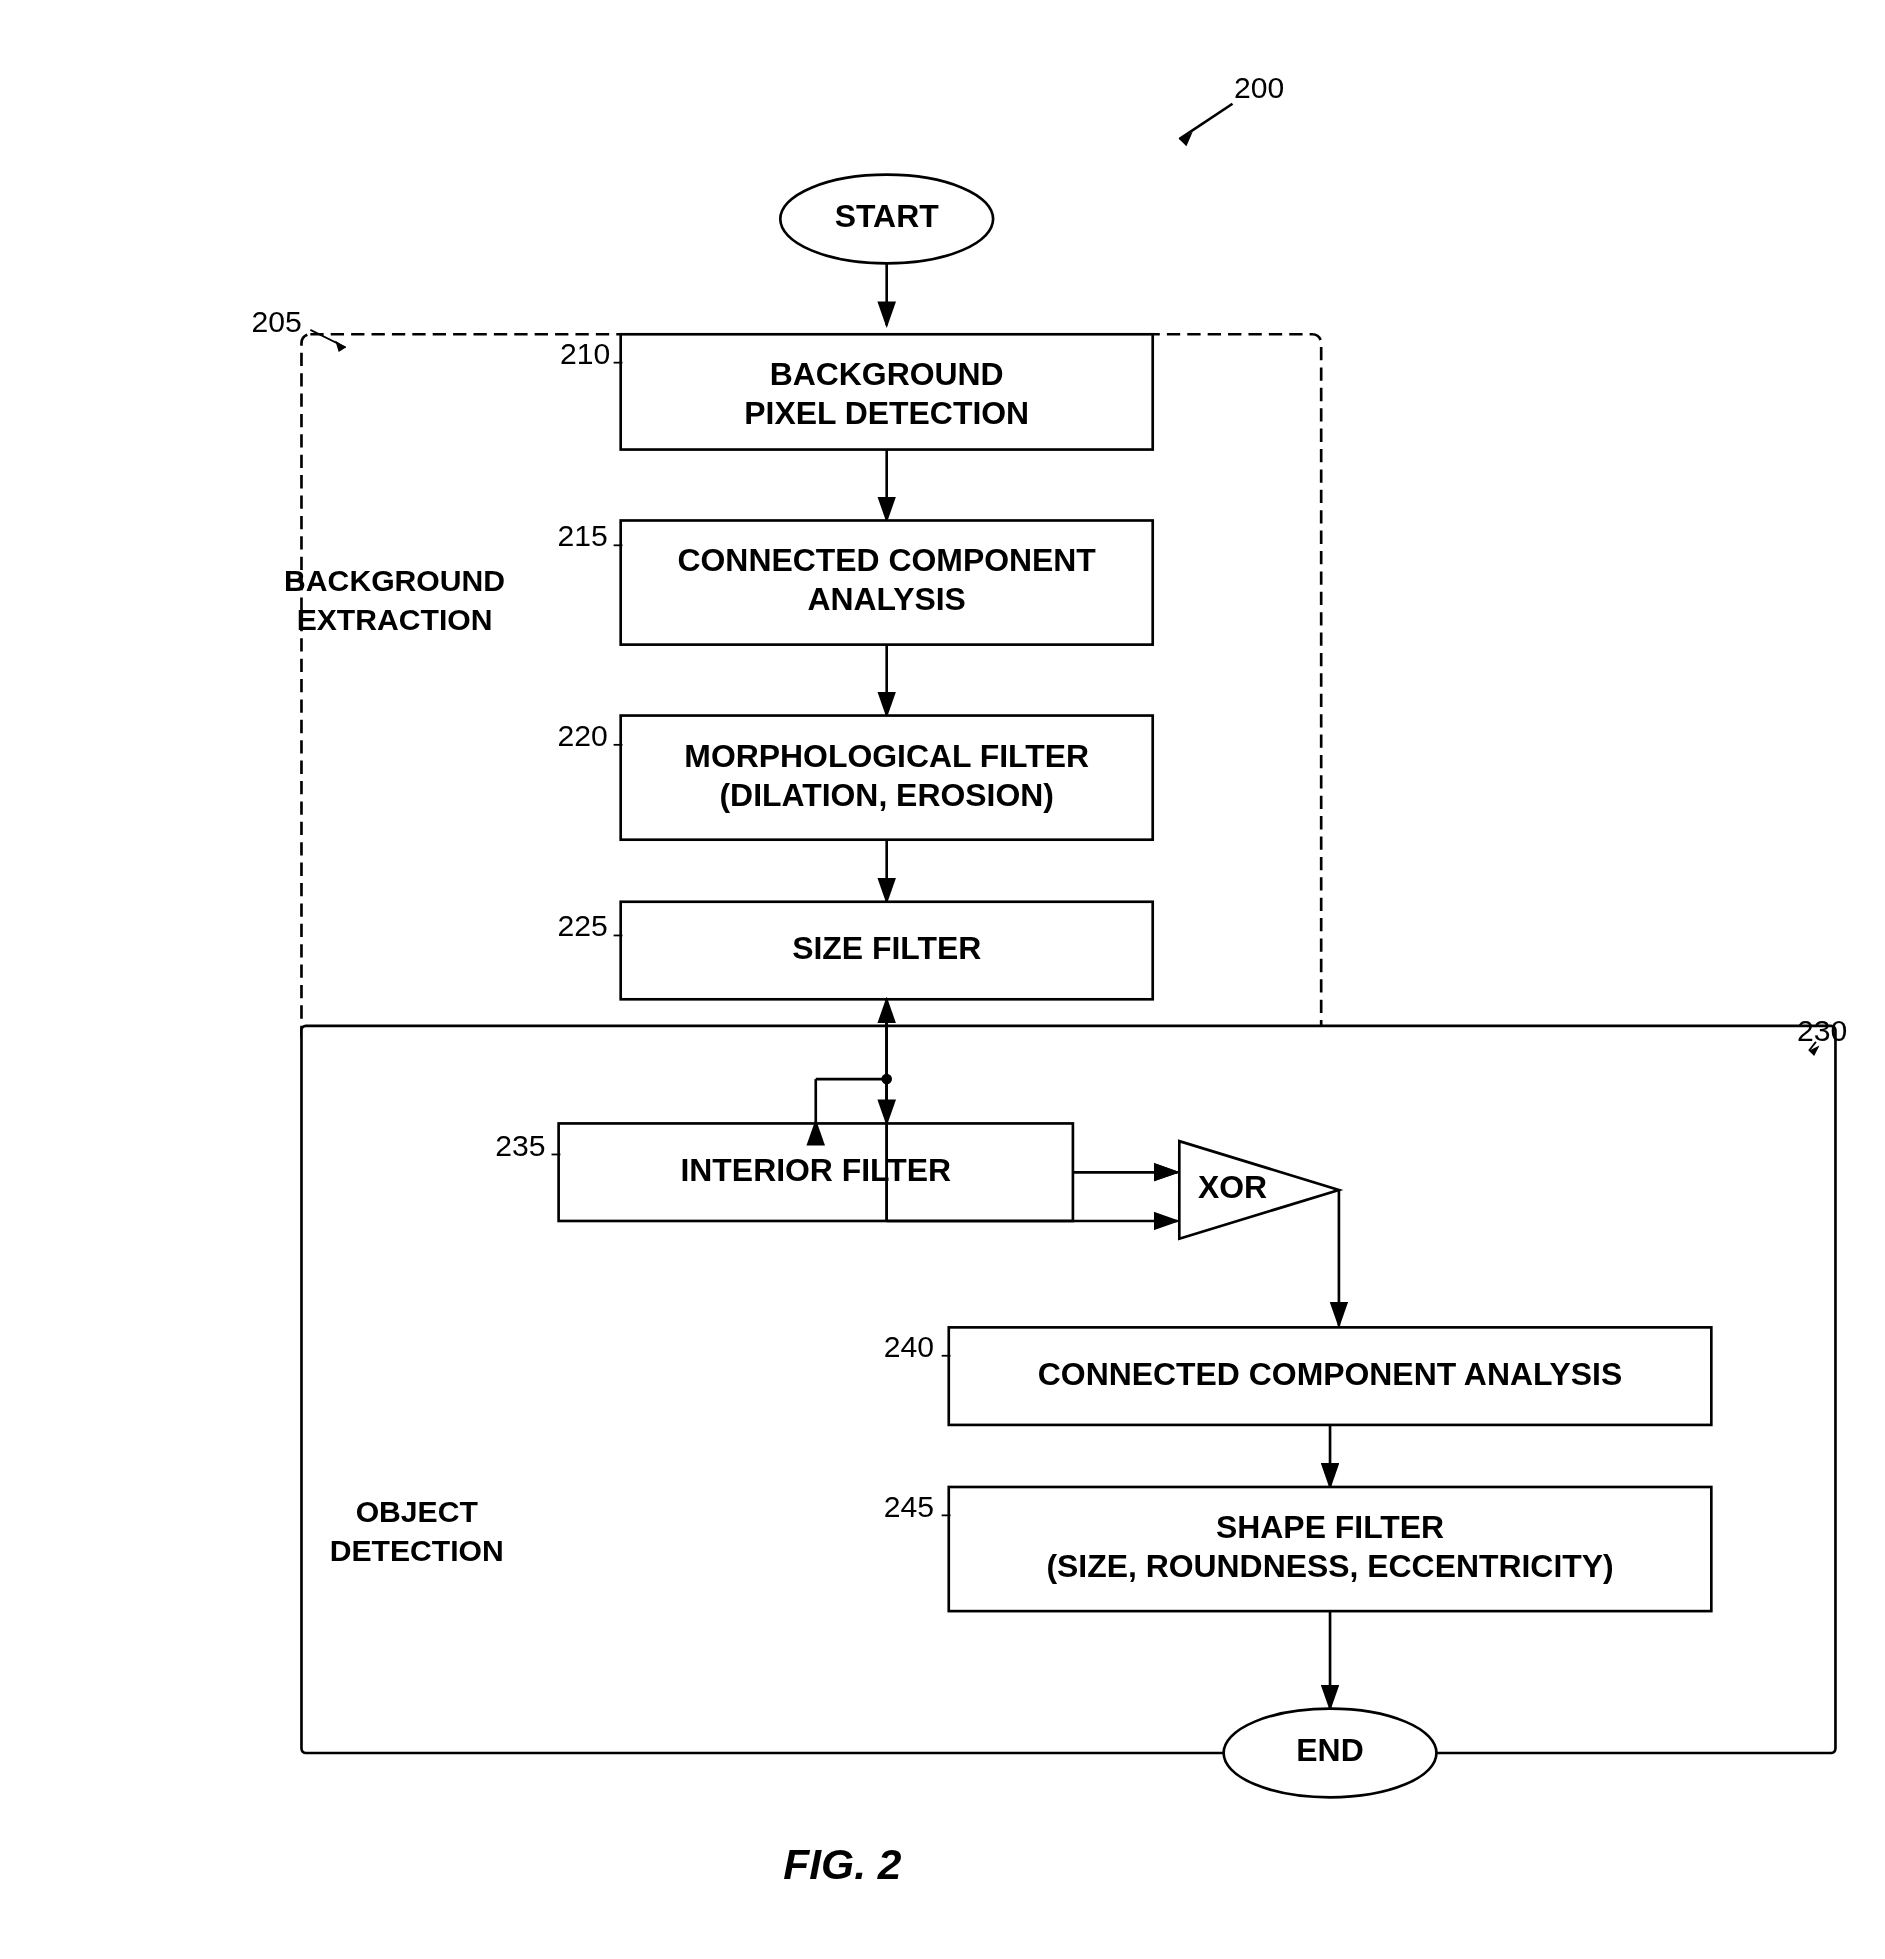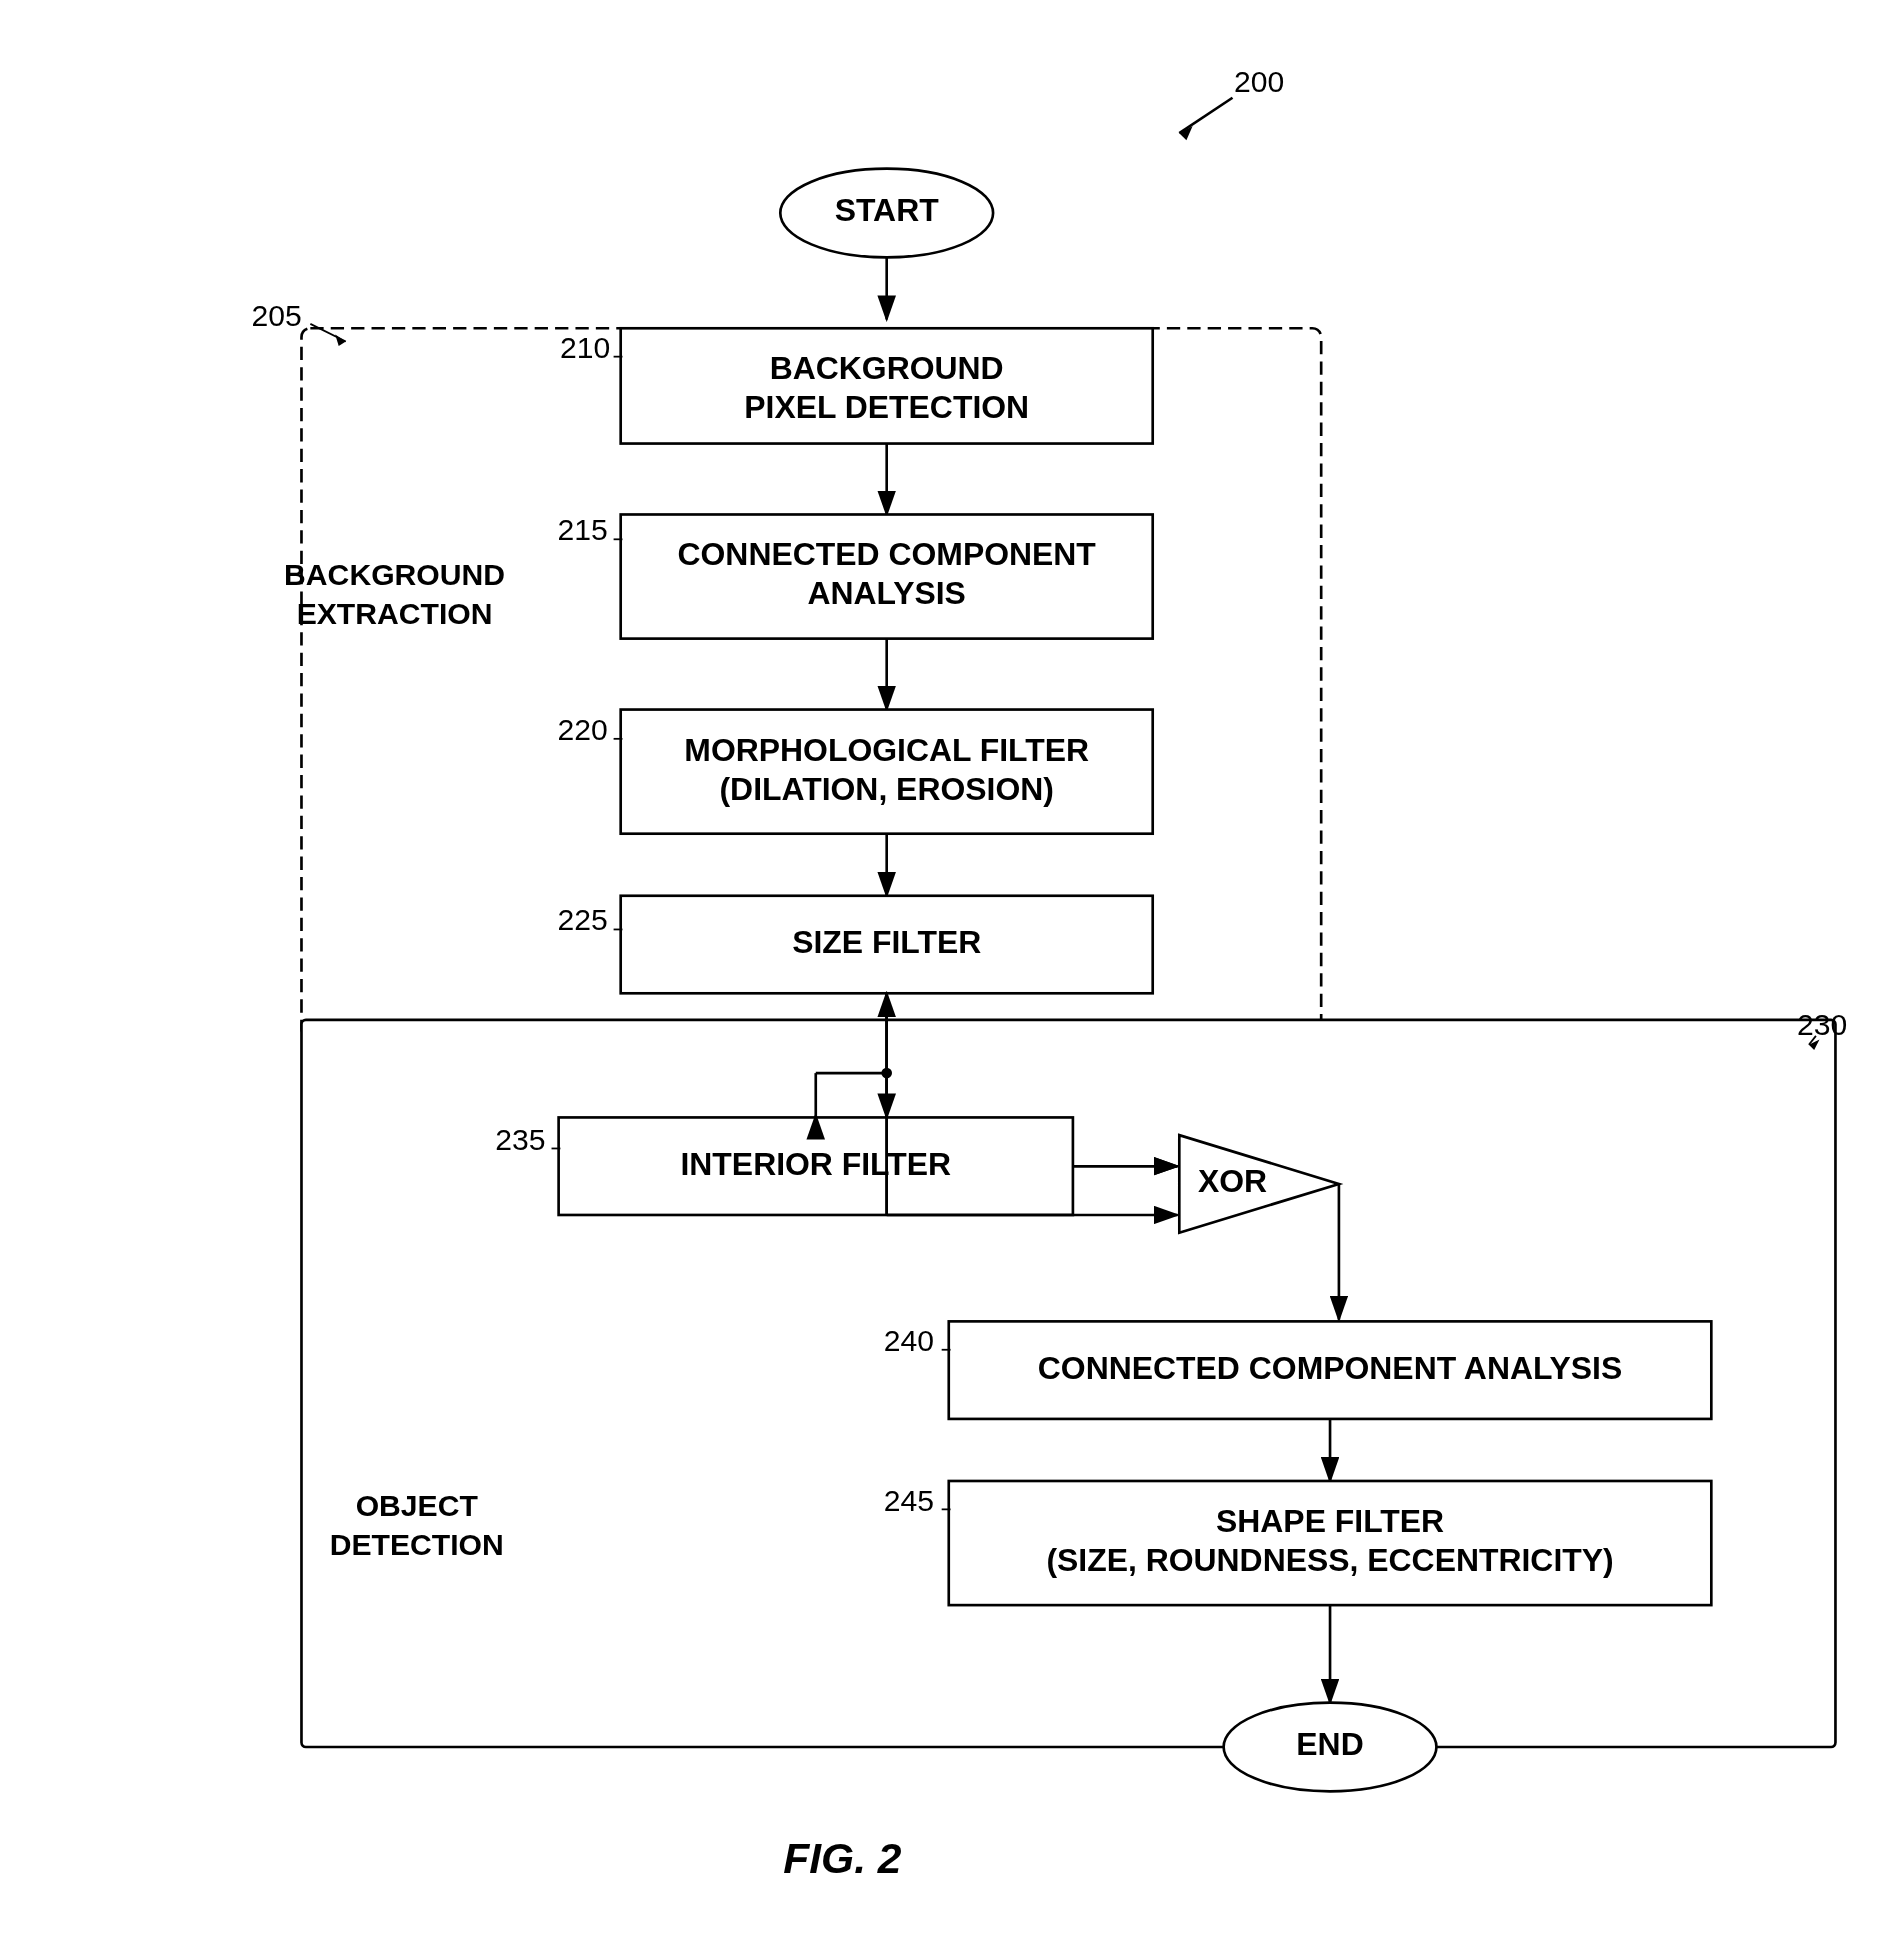--- a/index.html
+++ b/index.html
@@ -7,21 +7,21 @@
       background: #fff;
       font-family: Arial, Helvetica, sans-serif;
       width: 1886px;
       height: 1960px;
       position: relative;
       overflow: hidden;
     }
 
     .diagram-container {
       position: absolute;
-      top: 0;
+      top: 6px;
       left: 0;
       width: 1886px;
       height: 1544px;
     }
 
     svg {
       width: 1886px;
       height: 1960px;
     }
 

